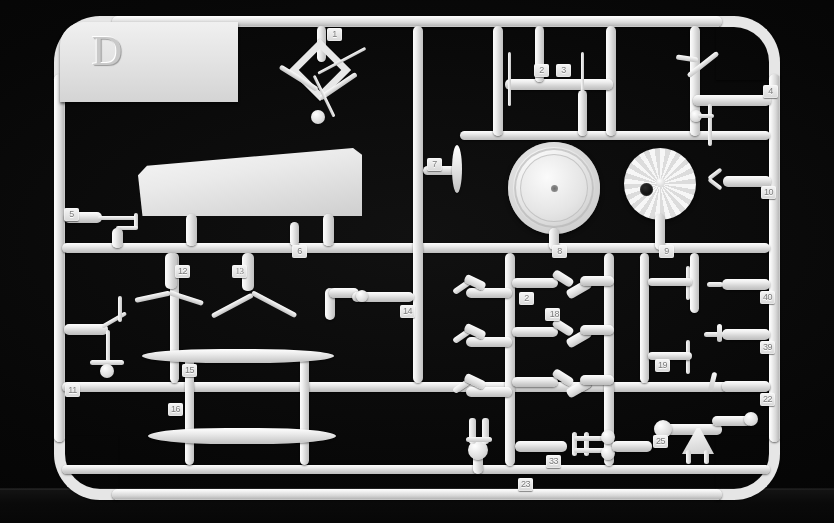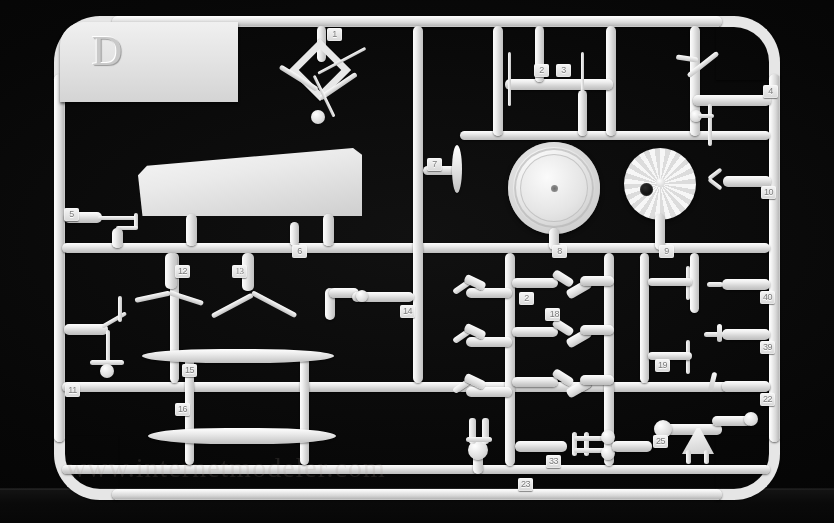--- a/index.html
+++ b/index.html
@@ -354,21 +354,21 @@
 
   <div class="rod v" style="left:325px;top:288px;width:10px;height:32px;"></div>
   <div class="rod" style="left:329px;top:288px;width:30px;height:10px;"></div>
   <div class="rod" style="left:352px;top:292px;width:62px;height:10px;"></div>
   <div class="ball" style="left:356px;top:290px;width:12px;height:12px;"></div>
   <div class="tag" title="bent-pipe-fitting" style="left: 400px; top: 305px;">14</div>
 
   <div class="airfoil" style="left:142px;top:349px;width:192px;height:14px;"></div>
   <div class="airfoil" style="left:148px;top:428px;width:188px;height:16px;"></div>
   <div class="tag" title="airfoil-upper" style="left: 175px; top: 364px; margin-left: 7px;">15</div>
-  <div class="tag" title="airfoil-lower" style="left: 175px; top: 403px;">16</div>
+  <div class="tag" title="airfoil-lower" style="left: 168px; top: 403px;">16</div>
 
   <div class="rod" style="left:466px;top:288px;width:46px;height:10px;"></div>
   <div class="jointpart" style="left:452px;top:276px;width:40px;height:28px;">
     <i style="left:0px;top:8px;width:20px;height:6px;transform:rotate(-34deg);"></i>
     <i style="left:12px;top:2px;width:22px;height:9px;transform:rotate(26deg);"></i>
   </div>
   <div class="rod" style="left:512px;top:278px;width:46px;height:10px;"></div>
   <div class="jointpart" style="left:552px;top:272px;width:46px;height:32px;">
     <i style="left:0px;top:2px;width:22px;height:9px;transform:rotate(32deg);"></i>
     <i style="left:14px;top:12px;width:26px;height:10px;transform:rotate(-30deg);"></i>
@@ -439,15 +439,14 @@
 
   <div class="rod" style="left:660px;top:424px;width:62px;height:11px;"></div>
   <div class="ball" style="left:654px;top:420px;width:18px;height:18px;"></div>
   <div class="panel" style="left:682px;top:428px;width:32px;height:26px;clip-path:polygon(46% 0%,56% 0%,100% 100%,0% 100%);"></div>
   <div class="thin v" style="left:686px;top:450px;width:5px;height:14px;"></div>
   <div class="thin v" style="left:704px;top:450px;width:5px;height:14px;"></div>
   <div class="rod" style="left:712px;top:416px;width:40px;height:10px;"></div>
   <div class="ball" style="left:744px;top:412px;width:14px;height:14px;"></div>
   <div class="tag" title="bellcrank-assembly" style="left: 653px; top: 435px;">25</div>
 
-  <div class="watermark" style="left:66px;top:452px;">www.internetmodeler.com</div>
 
 </div>
 
 </body></html>

